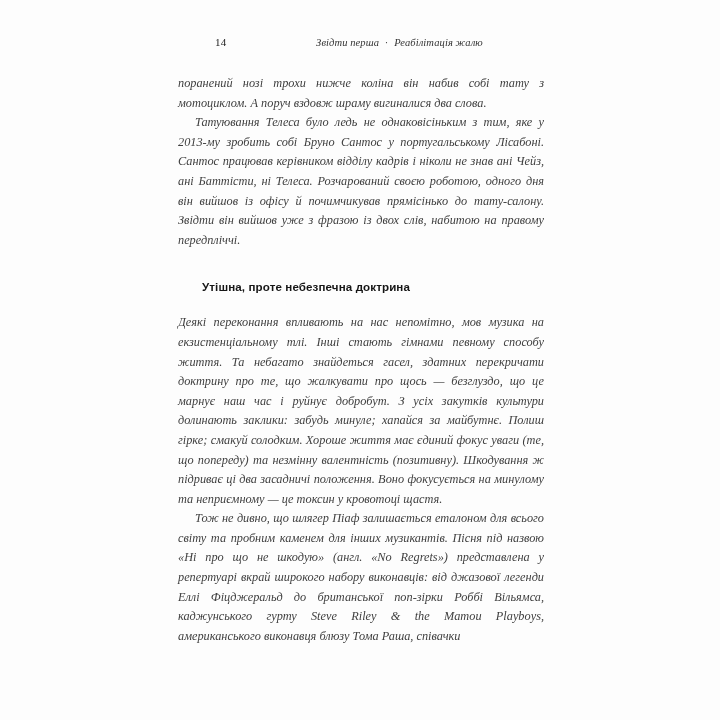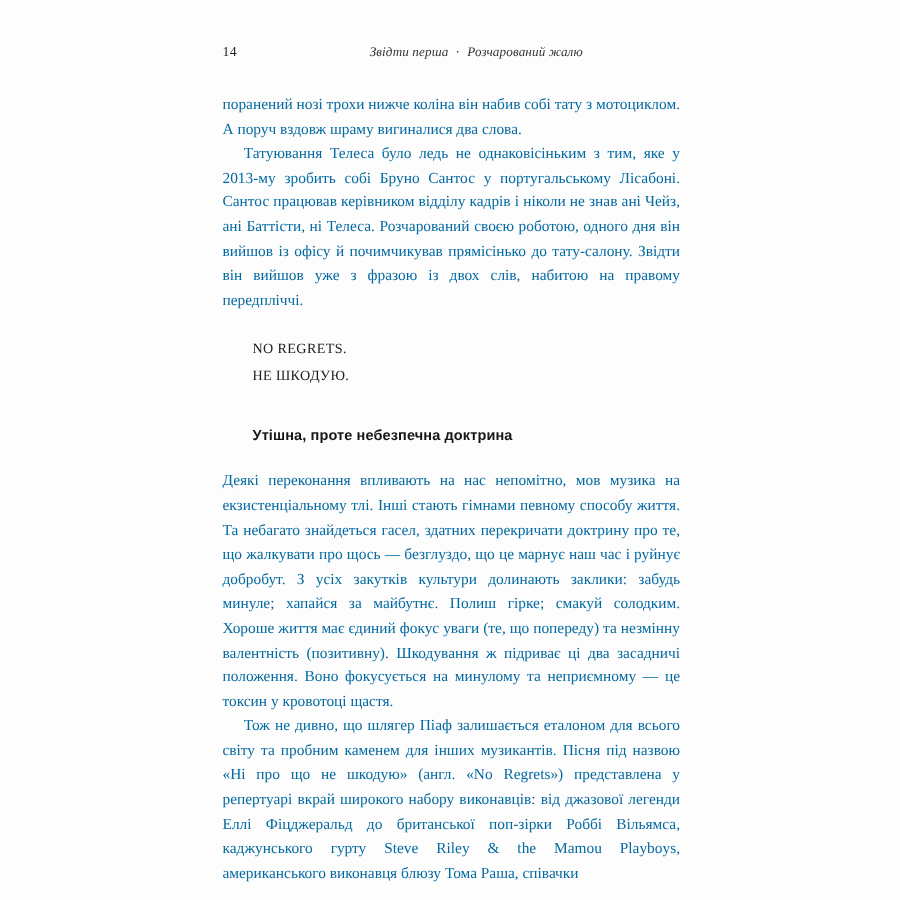--- a/index.html
+++ b/index.html
@@ -29,20 +29,21 @@
   }
   
   .running-head {
     display: flex;
     align-items: baseline;
     font-family: "Liberation Serif", serif;
     font-size: 10.5px;
     color: #333;
     height: 16px;
     margin-bottom: 22px;
+    margin-left: 37px;
   }
   .folio {
     width: 22px;
     text-align: left;
     font-size: 11px;
     color: #222;
     letter-spacing: 0.2px;
   }
   .head-center {
     flex: 1;
@@ -58,21 +59,22 @@
     padding: 0 3px;
   }
   
   p.body {
     margin: 0;
     font-size: 12.3px;
     line-height: 19.6px;
     text-align: justify;
     text-justify: inter-word;
     hyphens: manual;
-    color: #0369a1;
+    color: #404040;
+    font-style: italic;
   }
   p.indent {
     text-indent: 17px;
   }
   .extract {
     margin: 18px 0 0 0;
     padding-left: 24px;
   }
   .extract div {
     font-size: 11.3px;
@@ -98,31 +100,27 @@
 <body>
 
 <div class="page">
   <div class="page-inner">
 
     <div class="running-head">
       <span class="folio">14</span>
       <span class="head-center">
         <span>Звідти перша</span>
         <span class="head-sep">·</span>
-        <span>Розчарований жалю</span>
+        <span>Реабілітація жалю</span>
       </span>
     </div>
 
     <p class="body">поранений нозі трохи нижче коліна він набив собі тату з мотоциклом. А поруч вздовж шраму вигиналися два слова.</p>
     <p class="body indent">Татуювання Телеса було ледь не однаковісіньким з тим, яке у 2013-му зробить собі Бруно Сантос у португальському Лісабоні. Сантос працював керівником відділу кадрів і ніколи не знав ані Чейз, ані Баттісти, ні Телеса. Розчарований своєю роботою, одного дня він вийшов із офісу й почимчикував прямісінько до тату-салону. Звідти він вийшов уже з фразою із двох слів, набитою на правому передпліччі.</p>
 
-    <div class="extract">
-      <div class="smallcaps">NO REGRETS.</div>
-      <div class="smallcaps">НЕ ШКОДУЮ.</div>
-    </div>
 
     <h2 class="subhead">Утішна, проте небезпечна доктрина</h2>
 
     <p class="body">Деякі переконання впливають на нас непомітно, мов музика на екзистенціальному тлі. Інші стають гімнами певному способу життя. Та небагато знайдеться гасел, здатних перекричати доктрину про те, що жалкувати про щось — безглуздо, що це марнує наш час і руйнує добробут. З усіх закутків культури долинають заклики: забудь минуле; хапайся за майбутнє. Полиш гірке; смакуй солодким. Хороше життя має єдиний фокус уваги (те, що попереду) та незмінну валентність (позитивну). Шкодування ж підриває ці два засадничі положення. Воно фокусується на минулому та неприємному — це токсин у кровотоці щастя.</p>
     <p class="body indent">Тож не дивно, що шлягер Піаф залишається еталоном для всього світу та пробним каменем для інших музикантів. Пісня під назвою «Ні про що не шкодую» (англ. «No Regrets») представлена у репертуарі вкрай широкого набору виконавців: від джазової легенди Еллі Фіцджеральд до британської поп-зірки Роббі Вільямса, каджунського гурту Steve Riley &amp; the Mamou Playboys, американського виконавця блюзу Тома Раша, співачки</p>
 
   </div>
 </div>
 
 </body></html>

